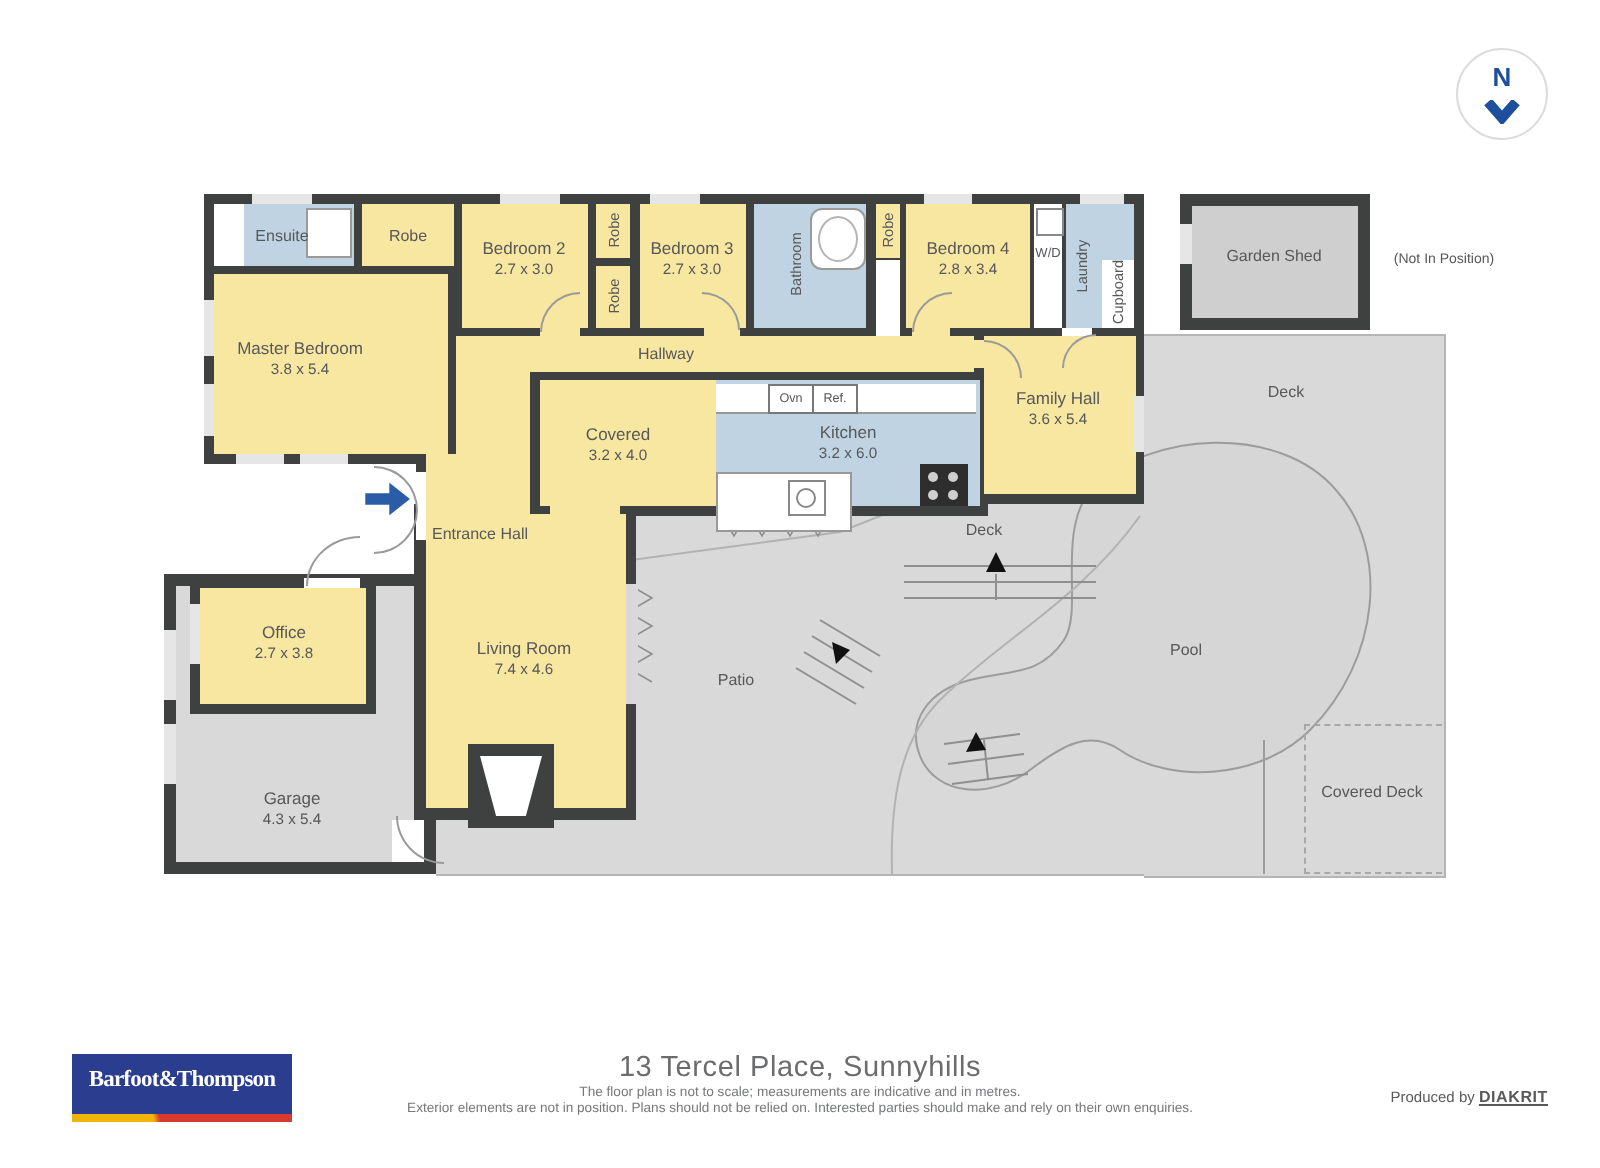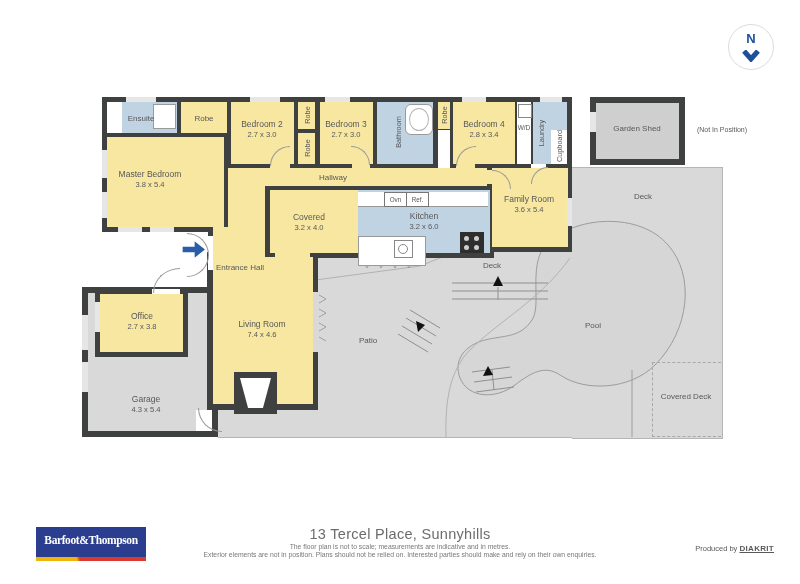--- a/index.html
+++ b/index.html
@@ -204,21 +204,21 @@
 <div class="vlbl" style="left:541px;top:133px;">Laundry</div>
 <div class="vlbl" style="left:559px;top:146px;">Cupboard</div>
 <div class="lbl" style="left:637px;top:129px;">Garden Shed</div>
 <div class="lbl" style="left:722px;top:130px;font-size:7px;">(Not In Position)</div>
 <div class="lbl" style="left:150px;top:180px;">
   <div class="nm">Master Bedroom</div>
     <div class="dm">3.8 x 5.4</div>
 </div>
 <div class="lbl" style="left:333px;top:178px;">Hallway</div>
 <div class="lbl" style="left:529px;top:205px;">
-  <div class="nm">Family Room</div>
+  <div class="nm">Family Hall</div>
     <div class="dm">3.6 x 5.4</div>
 </div>
 <div class="lbl" style="left:424px;top:222px;">
   <div class="nm">Kitchen</div>
     <div class="dm">3.2 x 6.0</div>
 </div>
 <div class="lbl" style="left:309px;top:223px;">
   <div class="nm">Covered</div>
     <div class="dm">3.2 x 4.0</div>
 </div>

